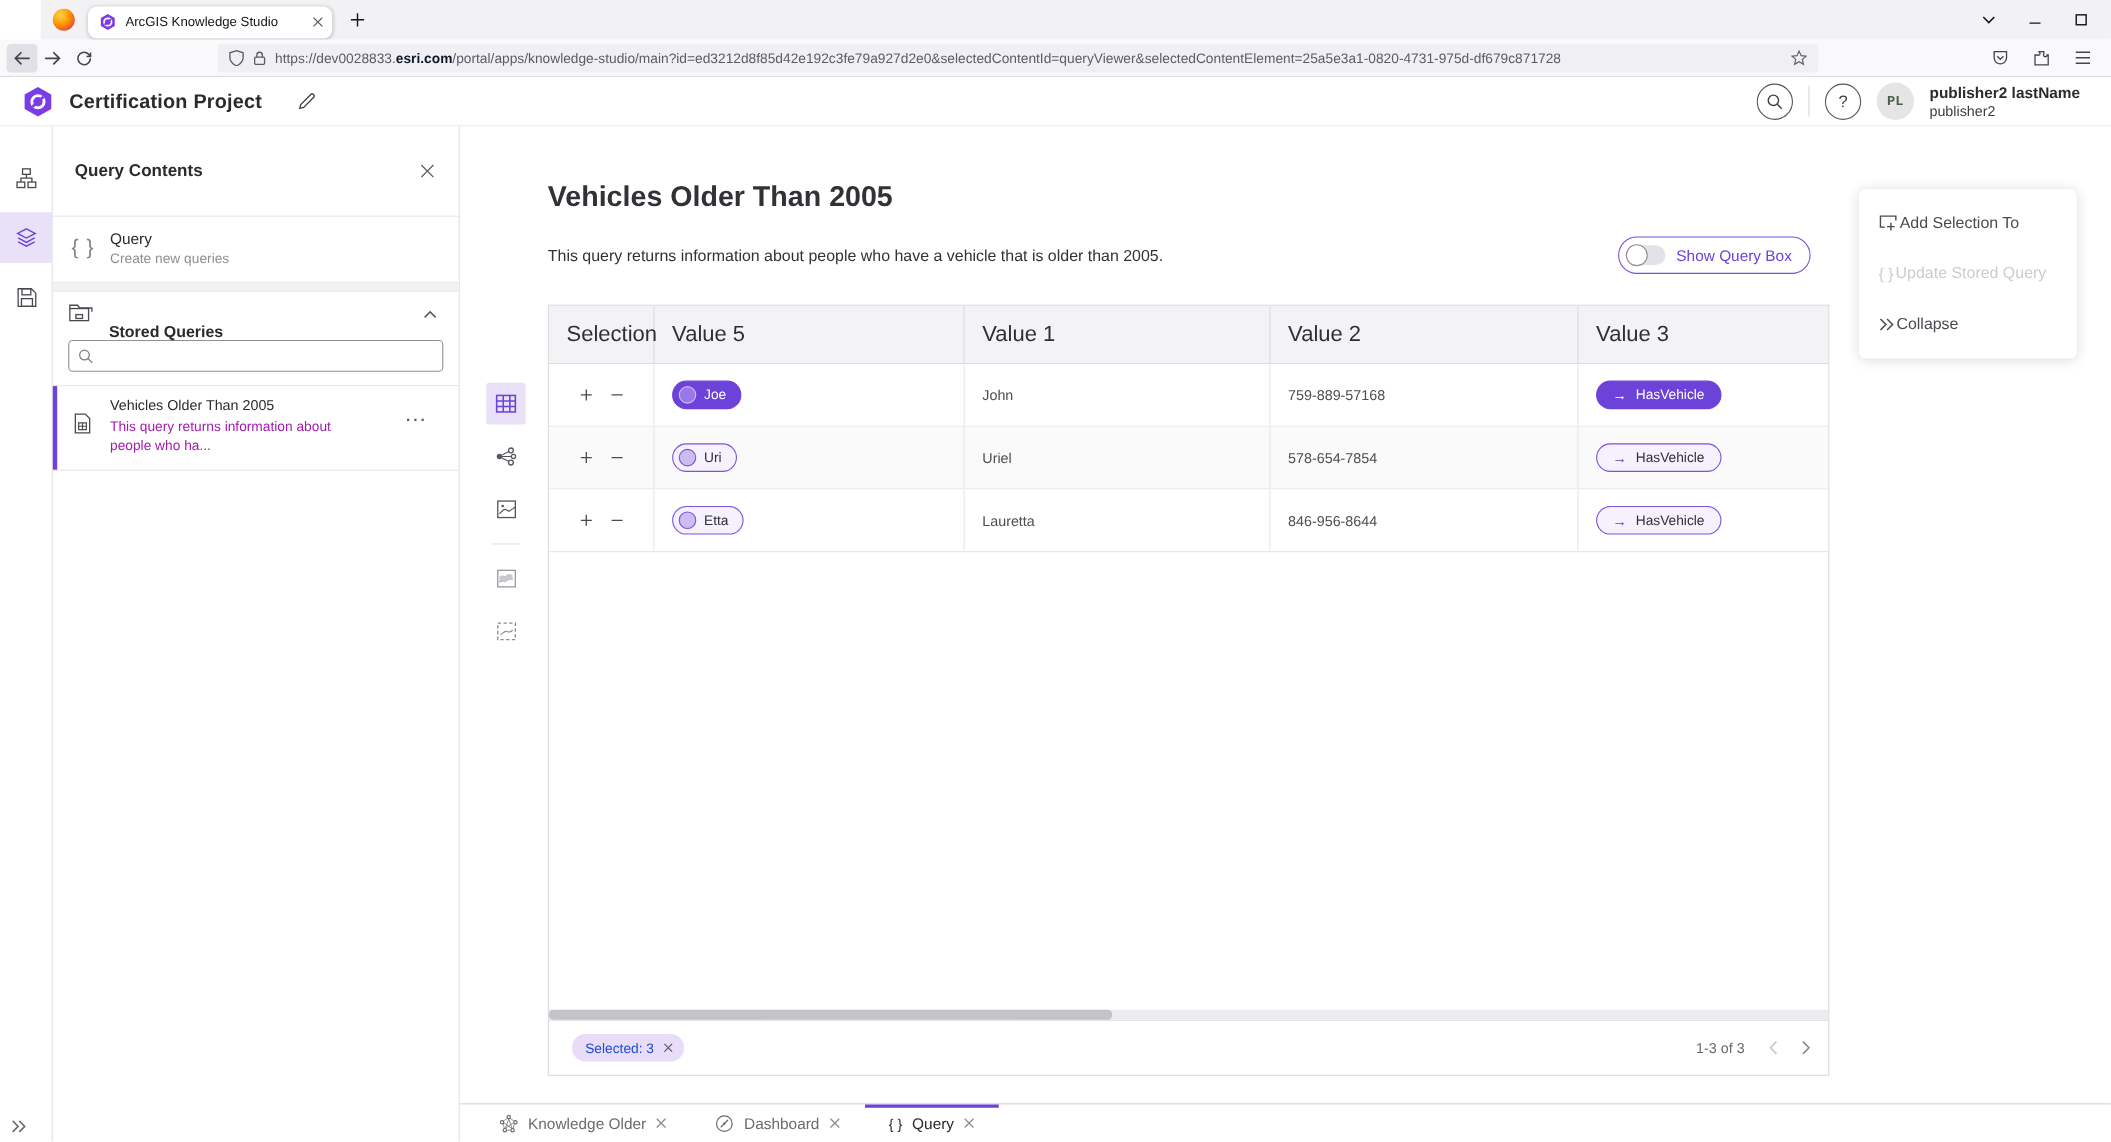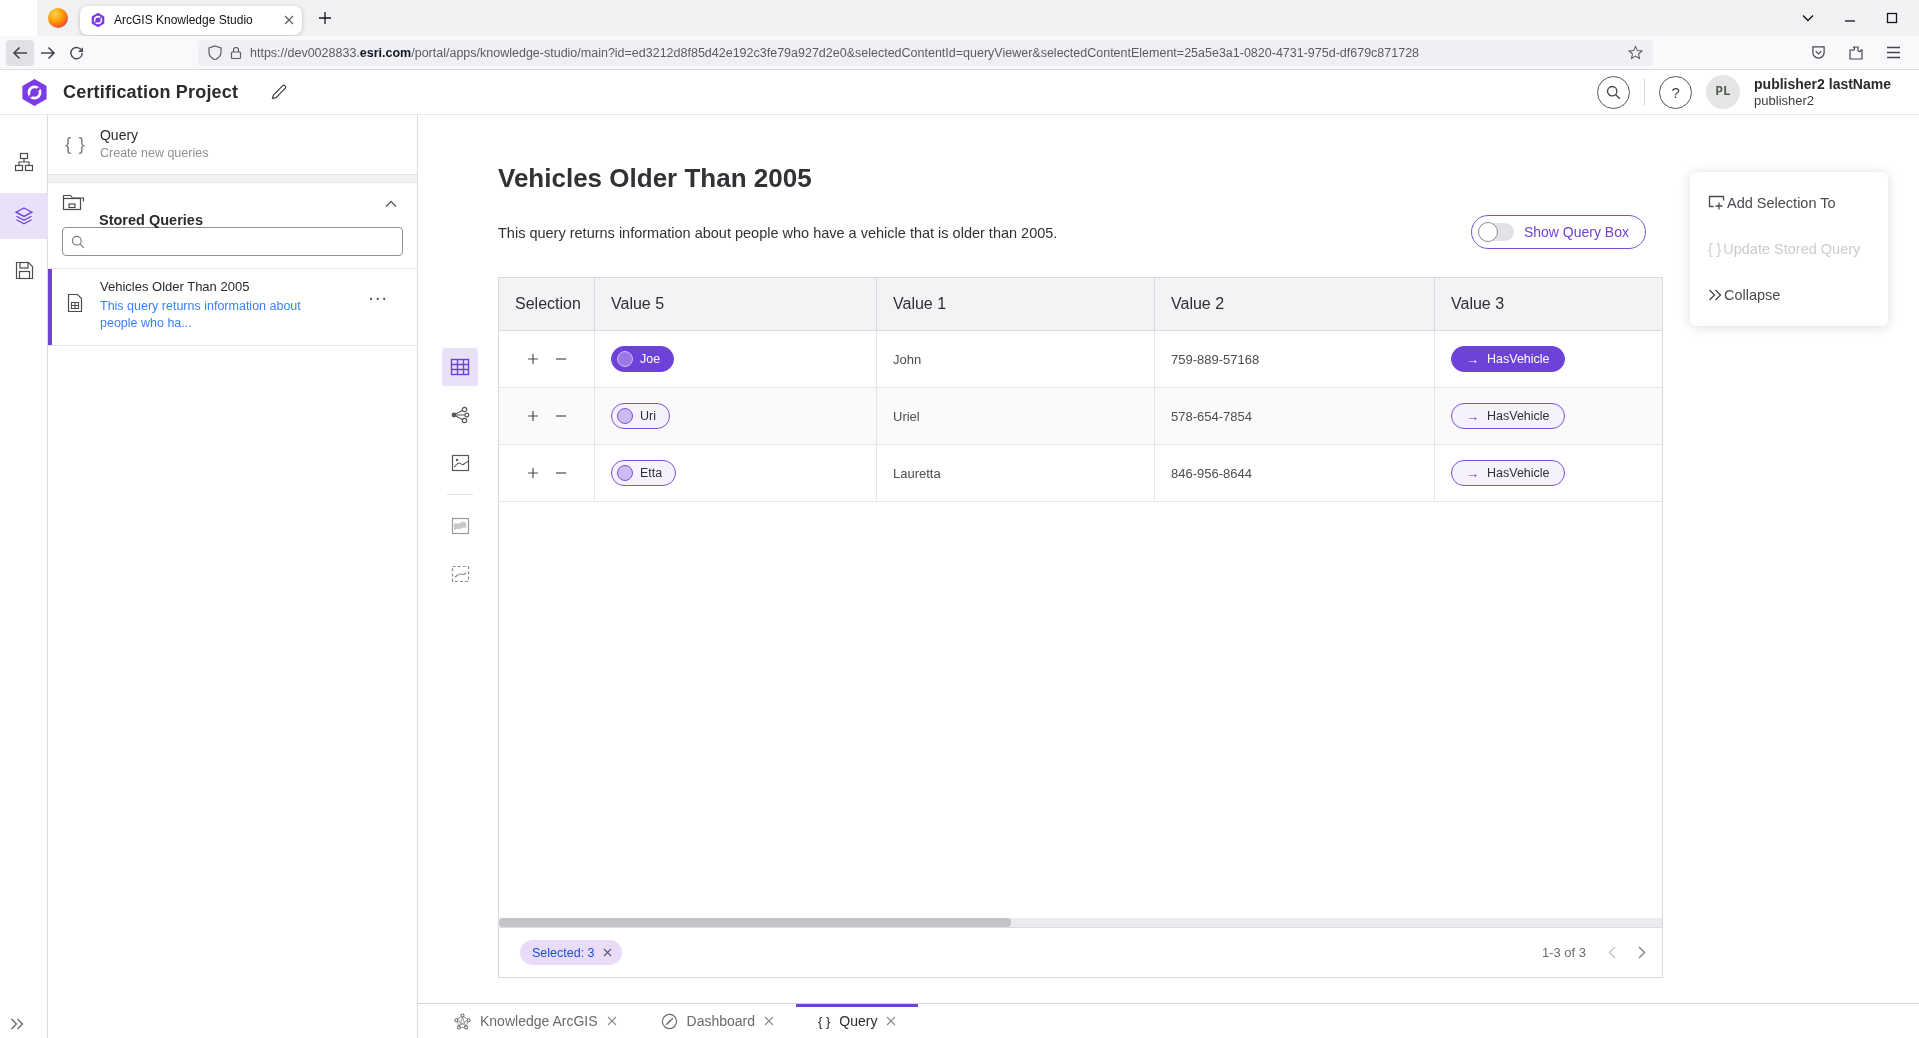--- a/index.html
+++ b/index.html
@@ -60,41 +60,41 @@
   .qi-sub { font-size:12.5px; color:#8f8f96; margin-top:3px; }
   .section-spacer { height:8px; background:#f2f2f4; border-bottom:1px solid #e7e7eb; }
   .stored-hdr { height:42px; display:flex; align-items:center; padding:0 20px 0 14px; }
   .stored-hdr .st { font-size:14.5px; font-weight:700; color:#2b2b2e; margin-left:14px; flex:1;margin-top:32px; }
   .search-box { margin:2px 14px 12px 14px; height:29px; border:1px solid #8f8f96; border-radius:4px; display:flex; align-items:center; padding:0 8px; gap:6px; color:#7a7a80; background:#fff; }
   .search-box input { border:none; outline:none; flex:1; font-size:13px; background:transparent; }
   .stored-item { position:relative; padding:10px 16px 13px 52px; border-top:1px solid #e7e7eb; border-bottom:1px solid #e7e7eb; }
   .stored-item::before { content:""; position:absolute; left:0; top:0; bottom:0; width:4px; background:#6C42D8; }
   .si-icon { position:absolute; left:18px; top:24px; color:#4a4a50; }
   .si-title { font-size:13px; color:#2b2b2e; }
-  .si-desc { font-size:12.5px; color:#3b82f6; margin-top:4px; width:235px; line-height:1.35; }
+  .si-desc { font-size:12.5px; color:#a21caf; margin-top:4px; width:235px; line-height:1.35; }
   .si-menu { position:absolute; right:28px; top:22px; font-size:14px; font-weight:700; letter-spacing:2px; color:#5a5a60; }
 
   
   .main { position:absolute; left:418px; top:115px; right:0; bottom:35px; background:#fff; }
   .page-title { position:absolute; left:80px; top:48px; font-size:26px; font-weight:600; color:#323236; }
   .page-desc { position:absolute; left:80px; top:110px; font-size:14.5px; color:#323236; }
   .show-pill { position:absolute; right:273px; top:100px; height:34px; border:1px solid #7a52dc; border-radius:17px;
                display:flex; align-items:center; gap:10px; padding:0 16px 0 6px; color:#6C42D8; font-size:14px; background:#fff; }
   .tgl { width:36px; height:18px; border-radius:9px; background:#e3e3e7; position:relative; }
   .tgl .knob { position:absolute; left:0; top:-1px; width:20px; height:20px; border-radius:50%; background:#fff; border:1.5px solid #8f8f96; }
 
   .view-toolbar { position:absolute; left:24px; top:233px; width:36px; display:flex; flex-direction:column; align-items:center; }
   .vt-btn { width:36px; height:38px; display:flex; align-items:center; justify-content:center; color:#56565c; margin-bottom:10px; border-radius:3px; }
   .vt-btn.sel { background:#e8e1f8; color:#6C42D8; }
   .vt-div { width:26px; height:1px; background:#e0e0e4; margin:2px 0 12px; }
 
   
   .table-card { position:absolute; left:80px; top:162px; width:1165px; bottom:25px; border:1px solid #d9d9de; display:flex; flex-direction:column; background:#fff; }
   .thead { display:grid; grid-template-columns:96px 282px 278px 280px 1fr; height:53px; background:#f3f3f5; border-bottom:1px solid #dcdce0; }
-  .th { display:flex; align-items:center; padding-left:16px; font-size:16px; color:#2f2f33; border-right:1px solid #dcdce0; }
+  .th { display:flex; align-items:center; padding-left:16px; font-size:20px; color:#2f2f33; border-right:1px solid #dcdce0; }
   .th:last-child { border-right:none; }
   .trow { display:grid; grid-template-columns:96px 282px 278px 280px 1fr; height:57px; border-bottom:1px solid #e6e6ea; background:#fff; }
   .trow.alt { background:#fafafb; }
   .tcell { display:flex; align-items:center; padding-left:16px; border-right:1px solid #e6e6ea; font-size:13px; color:#4d4d52; overflow:hidden; }
   .tcell:last-child { border-right:none; }
   .c-sel { justify-content:center; gap:16px; padding-left:0; color:#4a4a50; }
   .rowbtn { display:flex; align-items:center; color:#4a4a50; }
   .pill { display:inline-flex; align-items:center; height:26px; border-radius:13px; font-size:12.5px; white-space:nowrap; }
   .pill.entity { padding:0 13px 0 5px; gap:7px; }
   .pill-dot { width:16px; height:16px; border-radius:50%; }
@@ -289,20 +289,28 @@
         </svg>
     </button>
     <button class="rail-expand">
       <svg width="14" height="12" viewBox="0 0 14 12">
           <path d="m1.5 1 5 5-5 5M7.5 1l5 5-5 5" fill="none" stroke="currentColor" stroke-width="1.4"></path>
         </svg>
     </button>
   </div>
 
   <div class="side-panel">
+    <div class="panel-header">
+      <span class="pt">Query Contents</span>
+      <button class="panel-close">
+        <svg width="13" height="13" viewBox="0 0 13 13">
+            <path d="M1 1l11 11M12 1 1 12" stroke="currentColor" stroke-width="1.2"></path>
+          </svg>
+      </button>
+    </div>
     <div class="query-item">
       <span class="braces">{ }</span>
       <div>
         <div class="qi-title">Query</div>
         <div class="qi-sub">Create new queries</div>
       </div>
     </div>
     <div class="section-spacer"></div>
     <div class="stored-hdr">
       <svg width="23" height="20" viewBox="0 0 23 20" style="color:#4a4a50;">
@@ -548,21 +556,21 @@
   <div class="bottom-tabs">
     <div class="btab">
       <svg width="17" height="17" viewBox="0 0 20 20">
           <circle cx="10" cy="3" r="1.8" fill="none" stroke="currentColor" stroke-width="1.2"></circle>
           <circle cx="2.8" cy="8.5" r="1.8" fill="none" stroke="currentColor" stroke-width="1.2"></circle>
           <circle cx="17.2" cy="8.5" r="1.8" fill="none" stroke="currentColor" stroke-width="1.2"></circle>
           <circle cx="5.8" cy="17" r="1.8" fill="none" stroke="currentColor" stroke-width="1.2"></circle>
           <circle cx="14.2" cy="17" r="1.8" fill="none" stroke="currentColor" stroke-width="1.2"></circle>
           <path d="M8.7 4.2 4 7.4m7.3-3.2 4.7 3.2M4 10l1.4 5.3M16 10l-1.4 5.3M7.6 17h4.8M4.5 8.8l9.5 7m-8-.2 9.2-6.8M10 4.8l-3.6 10.5M10 4.8l3.6 10.5" stroke="currentColor" stroke-width=".8"></path>
         </svg>
-      <span>Knowledge ArcGIS</span>
+      <span>Knowledge Older</span>
       <button class="bx">
         <svg width="10" height="10" viewBox="0 0 10 10">
             <path d="M1 1l8 8M9 1 1 9" stroke="currentColor" stroke-width="1.1"></path>
           </svg>
       </button>
     </div>
     <div class="btab">
       <svg width="17" height="17" viewBox="0 0 18 18">
           <circle cx="9" cy="9" r="7.5" fill="none" stroke="currentColor" stroke-width="1.2"></circle>
           <path d="m5.5 12.5 7-7" stroke="currentColor" stroke-width="1.3"></path>

